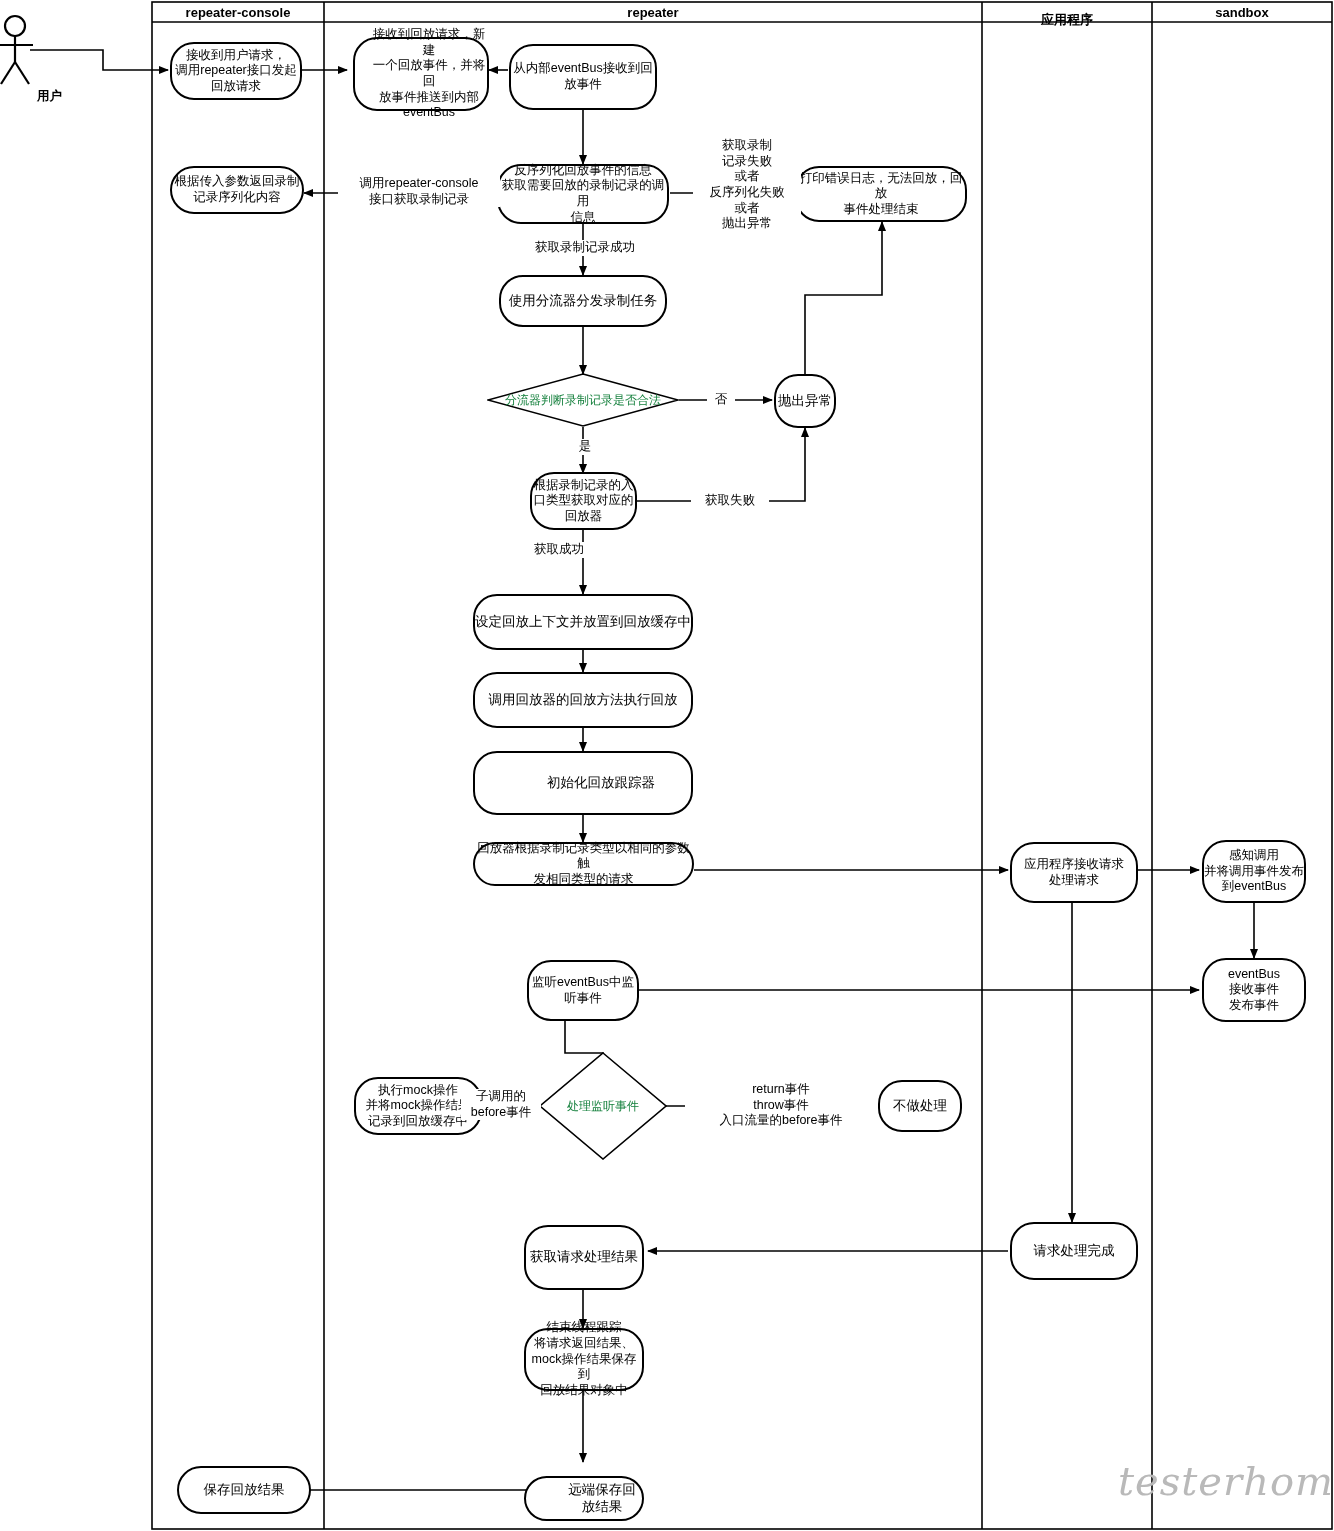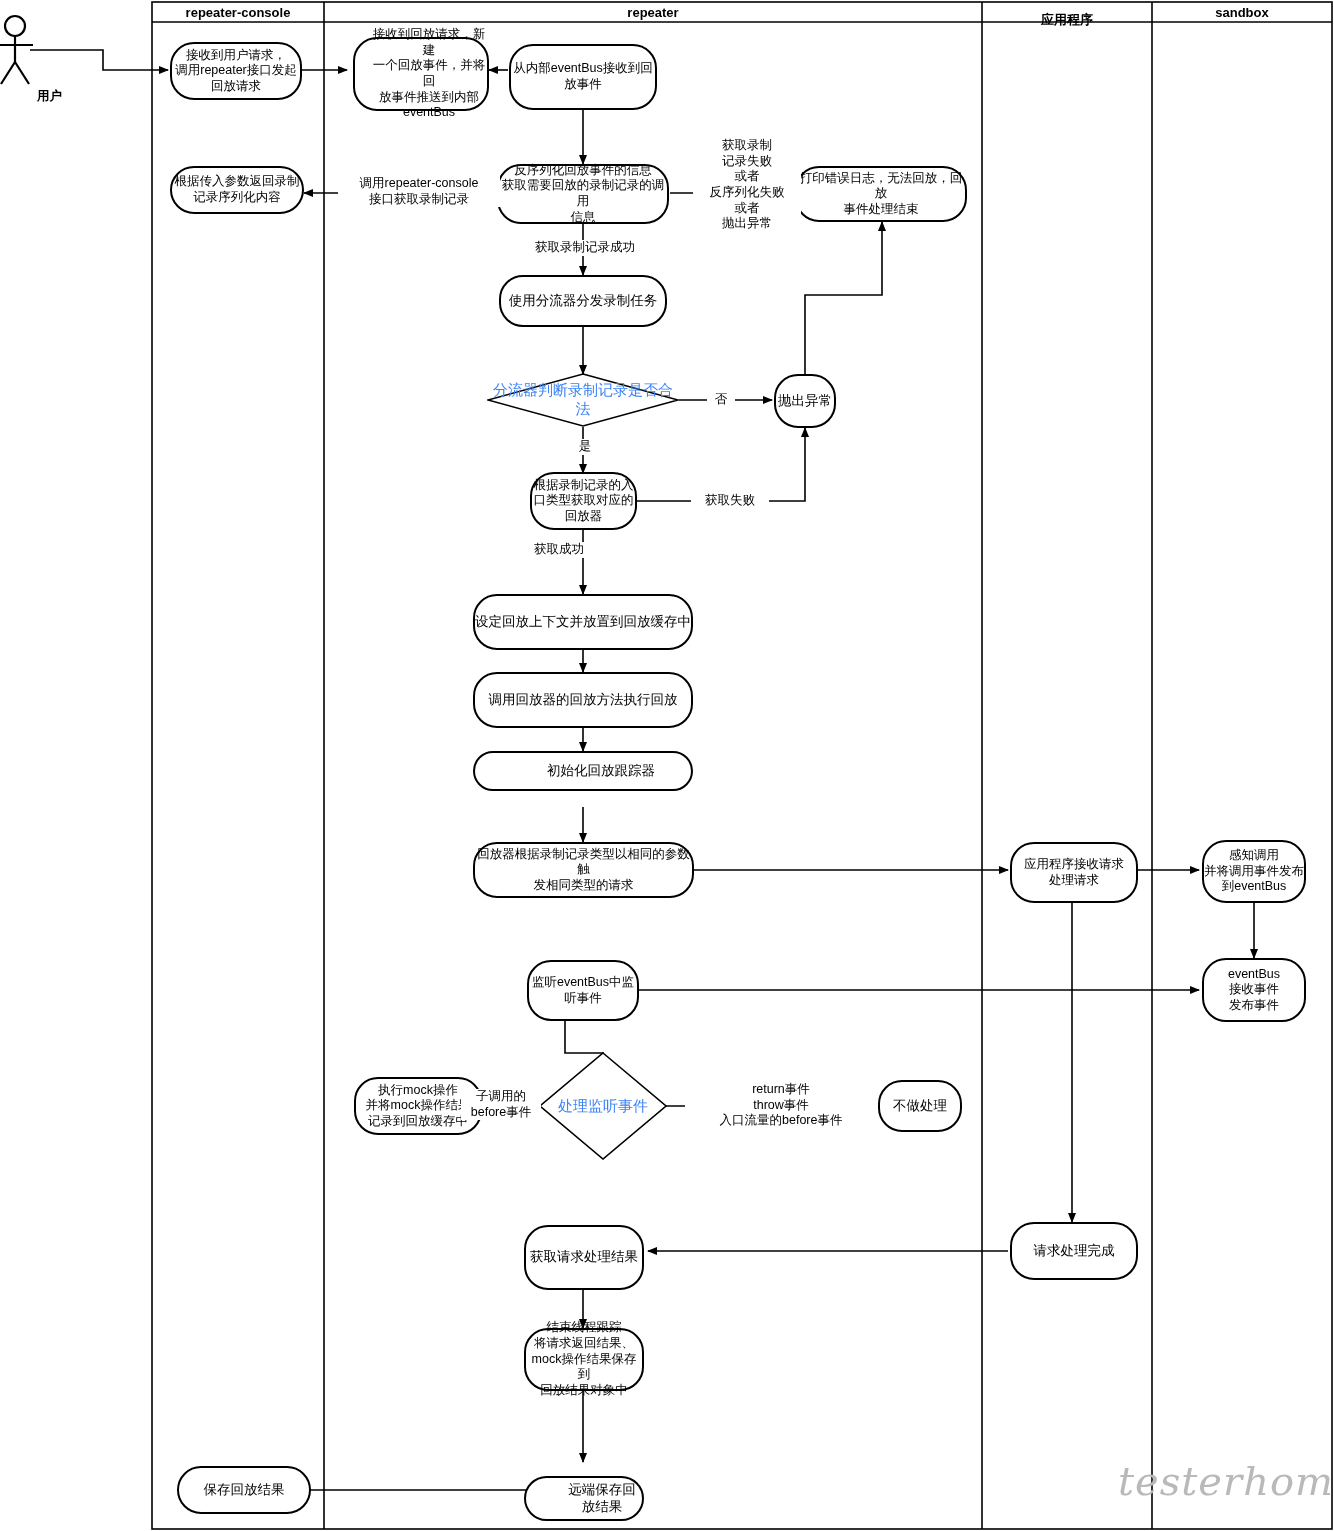--- a/index.html
+++ b/index.html
@@ -19,21 +19,21 @@
     white-space:pre-line;
   }
   .rr{border-radius:24px;}
   .node.s12{font-size:12.5px;}
   .node.s13{font-size:13.5px;}
 
   .diamond-wrap{position:absolute;}
   .diamond-label{
     position:absolute;left:0;top:0;width:100%;height:100%;
     display:flex;align-items:center;justify-content:center;
-    font-size:15px;color:#3b82f6;text-align:center;white-space:pre-line;
+    font-size:12px;color:#15803d;text-align:center;white-space:pre-line;
   }
 
   .edge-label{
     position:absolute;font-size:12.5px;color:#000;text-align:center;
     white-space:pre-line;line-height:1.25;background:#fff;padding:0 2px;
   }
 
   .actor-label{position:absolute;font-size:12.5px;font-weight:bold;color:#000;}
 
   .watermark{
@@ -163,22 +163,22 @@
     </svg>
     <div class="diamond-label">分流器判断录制记录是否合法</div>
   </div>
 
   <div class="node rr s13" style="left:774px;top:374px;width:62px;height:54px;">抛出异常</div>
   <div class="node rr s12" style="left:530px;top:472px;width:107px;height:58px;">根据录制记录的入
 口类型获取对应的
 回放器</div>
   <div class="node rr s13" style="left:473px;top:594px;width:220px;height:56px;">设定回放上下文并放置到回放缓存中</div>
   <div class="node rr s13" style="left:473px;top:672px;width:220px;height:56px;">调用回放器的回放方法执行回放</div>
-  <div class="node rr s13" style="left:473px;top:751px;width:220px;height:40px;padding-left:36px;">初始化回放跟踪器</div>
-  <div class="node rr s12" style="left:473px;top:842px;width:221px;height:56px;">回放器根据录制记录类型以相同的参数触
+  <div class="node rr s13" style="left:473px;top:751px;width:220px;height:64px;padding-left:36px;">初始化回放跟踪器</div>
+  <div class="node rr s12" style="left:473px;top:842px;width:221px;height:44px;">回放器根据录制记录类型以相同的参数触
 发相同类型的请求</div>
   <div class="node rr s12" style="left:527px;top:960px;width:112px;height:61px;">监听eventBus中监
 听事件</div>
 
   <div class="diamond-wrap" style="left:539px;top:1052px;width:128px;height:108px;">
     <svg width="128" height="108" viewBox="0 0 128 108">
       <polygon points="64,1 127,54 64,107 1,54" fill="#fff" stroke="#000" stroke-width="1.6"></polygon>
     </svg>
     <div class="diamond-label">处理监听事件</div>
   </div>

